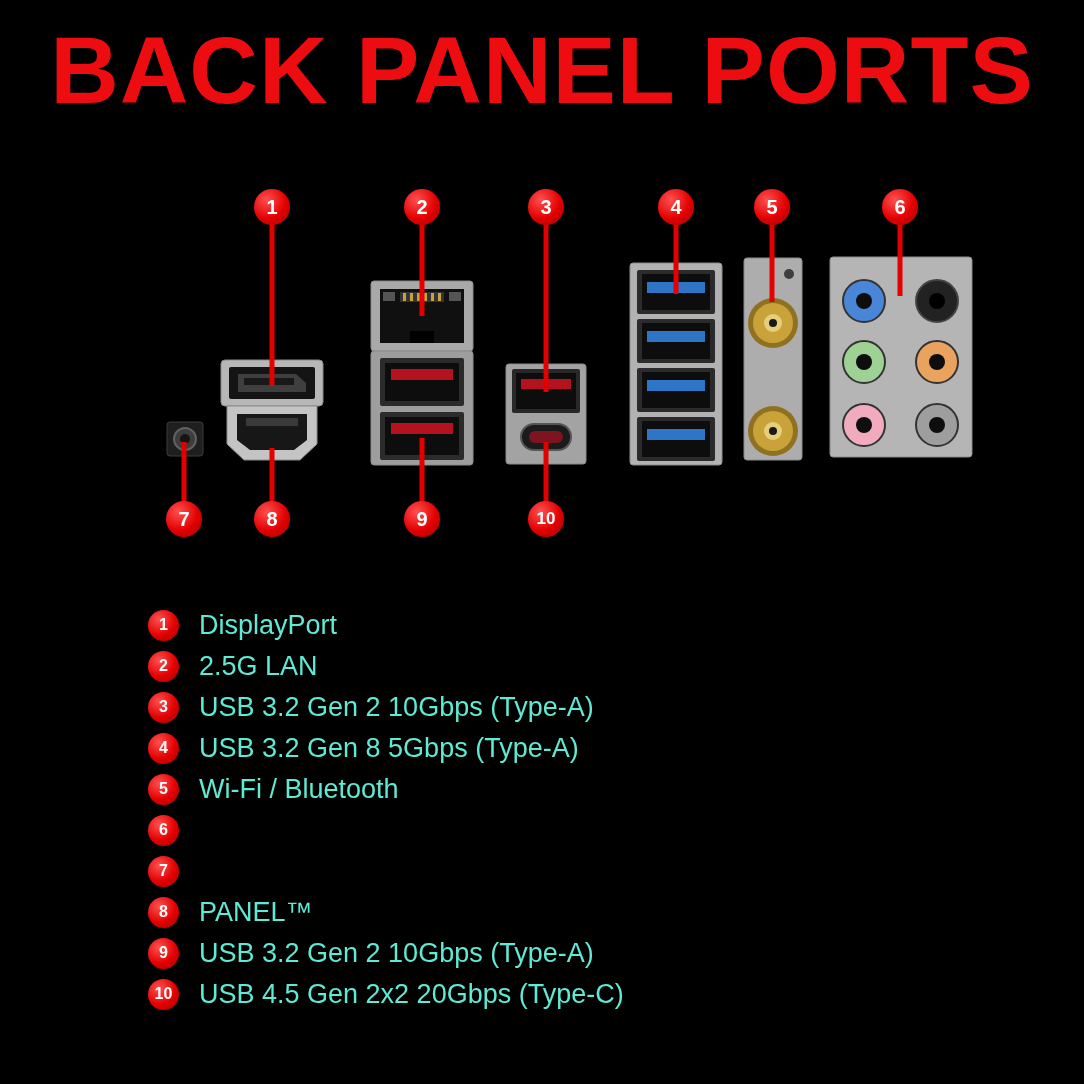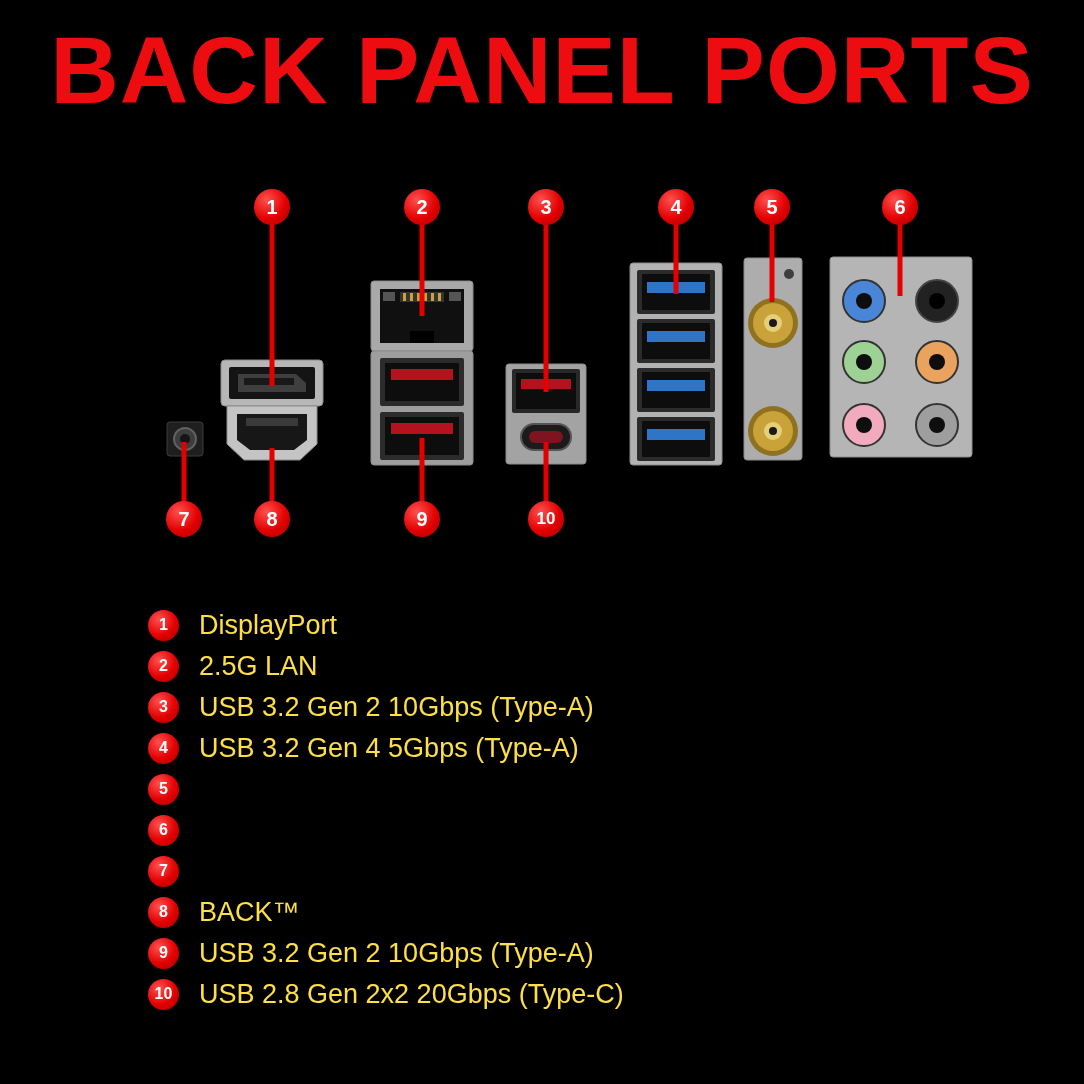--- a/index.html
+++ b/index.html
@@ -12,21 +12,21 @@
            border-radius:50%;color:#fff;font-size:20px;font-weight:700;
            background:radial-gradient(circle at 35% 30%,#ff5050,#e20000 55%,#a80000);
            display:flex;align-items:center;justify-content:center;z-index:3;}
   .callout.two-digit{font-size:17px;}
   .legend{position:absolute;left:148px;top:610px;display:flex;flex-direction:column;gap:11px;}
   .legend-row{display:flex;align-items:center;gap:20px;height:30px;}
   .badge{flex:0 0 31px;width:31px;height:31px;border-radius:50%;color:#fff;
          font-weight:700;font-size:16px;
          background:radial-gradient(circle at 35% 30%,#ff5050,#e20000 55%,#a80000);
          display:flex;align-items:center;justify-content:center;}
-  .legend-label{color:#fde047;font-size:27px;white-space:nowrap;}
+  .legend-label{color:#5eead4;font-size:27px;white-space:nowrap;}
 </style>
 </head>
 <body>
 
 <div class="stage">
 
   <h1 class="title">BACK PANEL PORTS</h1>
 
   <svg class="art" viewBox="0 0 1084 1084">
 
@@ -175,38 +175,39 @@
     <div class="legend-row">
       <span class="badge">2</span>
       <span class="legend-label">2.5G LAN</span>
     </div>
     <div class="legend-row">
       <span class="badge">3</span>
       <span class="legend-label">USB 3.2 Gen 2 10Gbps (Type-A)</span>
     </div>
     <div class="legend-row">
       <span class="badge">4</span>
-      <span class="legend-label">USB 3.2 Gen 4 5Gbps (Type-A)</span>
+      <span class="legend-label">USB 3.2 Gen 8 5Gbps (Type-A)</span>
     </div>
     <div class="legend-row">
       <span class="badge">5</span>
+      <span class="legend-label">Wi-Fi / Bluetooth</span>
     </div>
     <div class="legend-row">
       <span class="badge">6</span>
     </div>
     <div class="legend-row">
       <span class="badge">7</span>
     </div>
     <div class="legend-row">
       <span class="badge">8</span>
-      <span class="legend-label">BACK™</span>
+      <span class="legend-label">PANEL™</span>
     </div>
     <div class="legend-row">
       <span class="badge">9</span>
       <span class="legend-label">USB 3.2 Gen 2 10Gbps (Type-A)</span>
     </div>
     <div class="legend-row">
       <span class="badge">10</span>
-      <span class="legend-label">USB 2.8 Gen 2x2 20Gbps (Type-C)</span>
+      <span class="legend-label">USB 4.5 Gen 2x2 20Gbps (Type-C)</span>
     </div>
   </div>
 
 </div>
 
 </body></html>

